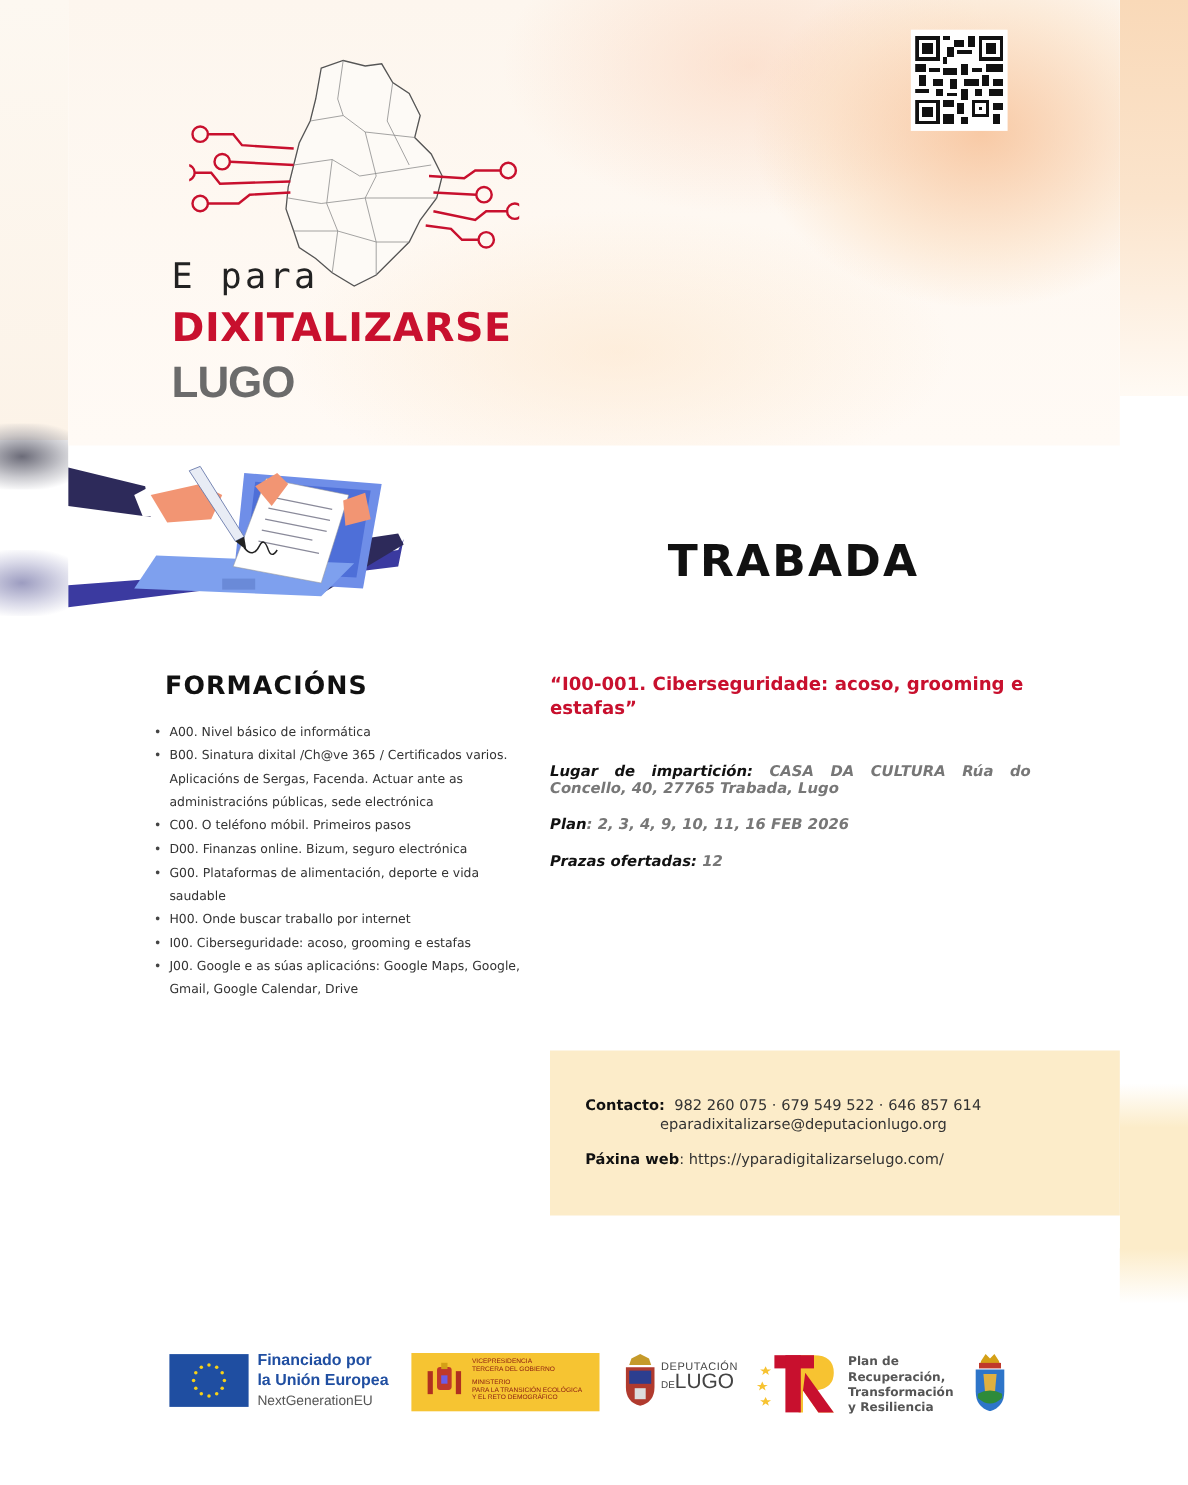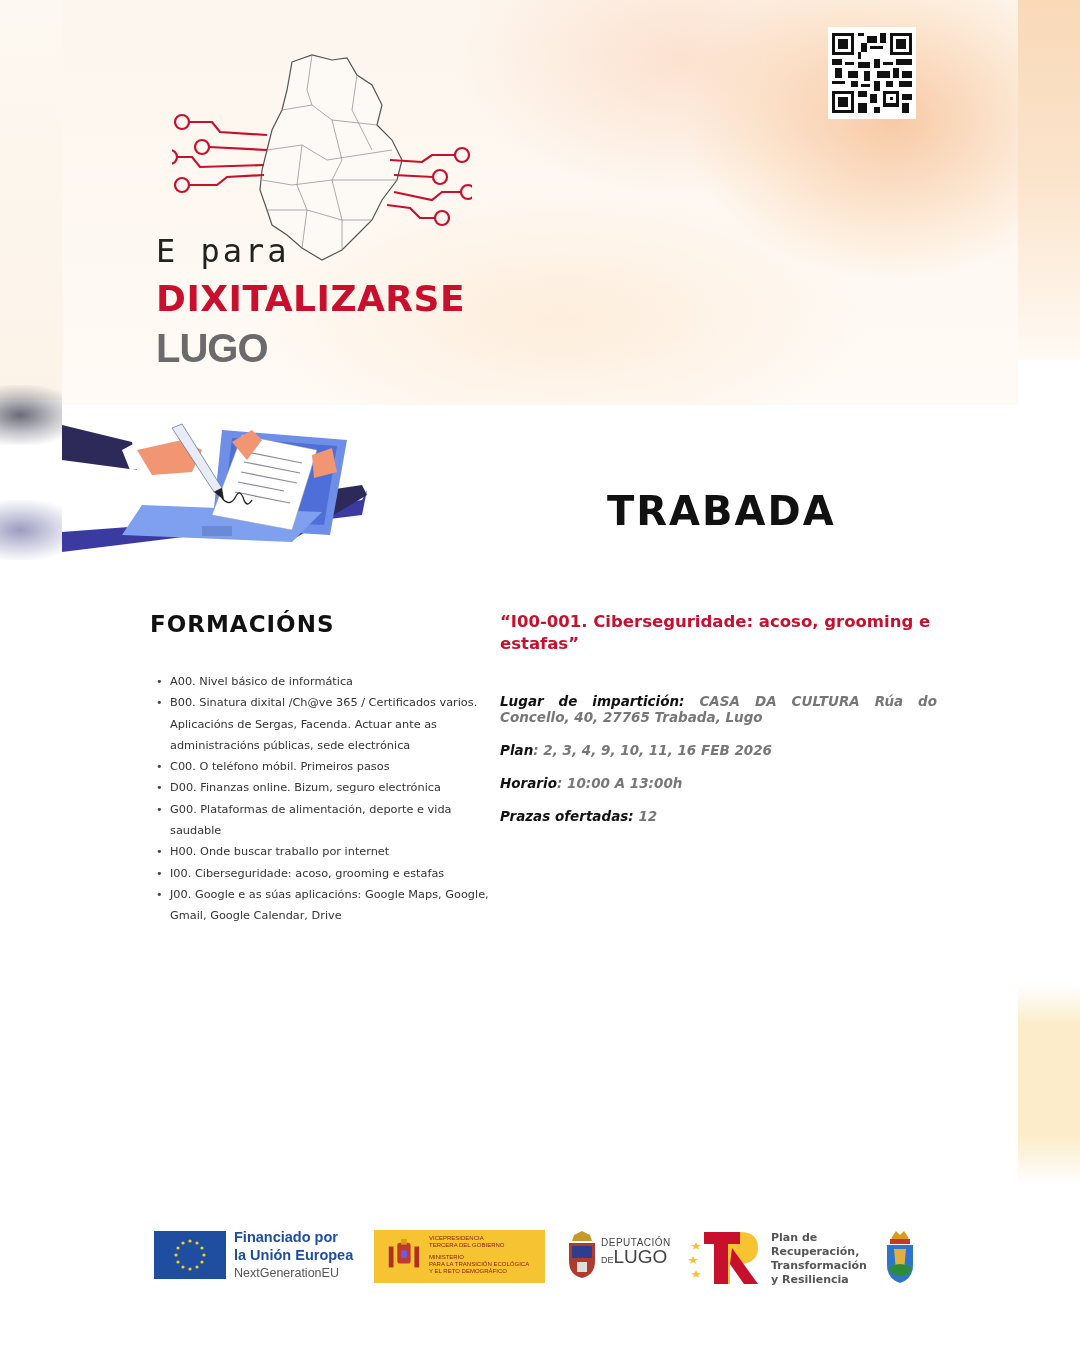--- a/index.html
+++ b/index.html
@@ -35,21 +35,21 @@
 
   .logo-graphic { position:absolute; left:110px; top:50px; width:300px; height:215px; }
   .logo-epara { position:absolute; left:94px; top:232px; font-family:"DejaVu Sans Mono", monospace; font-size:32px; color:#222; letter-spacing:3px; }
   .logo-dix { position:absolute; left:94px; top:278px; font-family:"DejaVu Sans", sans-serif; font-weight:bold; font-size:36px; color:#c8102e; letter-spacing:0.5px; }
   .logo-lugo { position:absolute; left:94px; top:326px; font-family:"Liberation Sans", sans-serif; font-weight:bold; font-size:40px; color:#6b6b6b; letter-spacing:-1px; }
 
   .illustration { position:absolute; left:0; top:420px; width:310px; height:135px; }
   .town { position:absolute; left:545px; top:488px; font-family:"DejaVu Sans", sans-serif; font-weight:bold; font-size:40px; color:#111; letter-spacing:2px; }
 
   .form-title { position:absolute; left:88px; top:611px; font-family:"DejaVu Sans", sans-serif; font-weight:bold; font-size:23px; color:#111; letter-spacing:1px; }
-  .form-list { position:absolute; left:78px; top:655px; width:320px; margin:16px; padding:0 0 0 14px; list-style:none;
+  .form-list { position:absolute; left:78px; top:655px; width:320px; margin:0; padding:0 0 0 14px; list-style:none;
     font-family:"DejaVu Sans", sans-serif; font-size:11.3px; color:#333; line-height:21.3px; }
   .form-list li { position:relative; padding-left:0; }
   .form-list li::before { content:"•"; position:absolute; left:-14px; top:0; color:#444; }
 
   .course-title { position:absolute; left:438px; top:611px; width:460px; font-family:"DejaVu Sans", sans-serif; font-weight:bold; font-size:16.5px; color:#c8102e; line-height:22px; }
   .details { position:absolute; left:438px; top:693px; width:437px; font-family:"DejaVu Sans", sans-serif; font-style:italic; font-size:13.5px; line-height:16px; color:#777; font-weight:bold; }
   .details .row { margin-bottom:17px; }
   .details .row.lugar { text-align:justify; text-align-last:left; }
   .details .lbl { color:#111; }
 
@@ -219,27 +219,33 @@
   <div class="course-title">“I00-001. Ciberseguridade: acoso, grooming e estafas”</div>
 
   <div class="details">
     <div class="row lugar">
       <span class="lbl">Lugar de impartición:</span><span> CASA DA CULTURA Rúa do Concello, 40, 27765 Trabada, Lugo</span>
     </div>
     <div class="row">
       <span class="lbl">Plan</span><span>: 2, 3, 4, 9, 10, 11, 16 FEB 2026</span>
     </div>
     <div class="row">
-      <span class="lbl">Horario</span><span>: 10:00 A 13:00h</span>
-    </div>
-    <div class="row">
       <span class="lbl">Prazas ofertadas:</span><span> 12</span>
     </div>
   </div>
 
+  <div class="contact-box">
+    <div class="contact">
+      <div><span class="lbl">Contacto:</span>&nbsp; <span>982 260 075 · 679 549 522 · 646 857 614</span></div>
+      <div class="indent">eparadixitalizarse@deputacionlugo.org</div>
+    </div>
+    <div class="web">
+      <span class="lbl">Páxina web</span><span>: https://yparadigitalizarselugo.com/</span>
+    </div>
+  </div>
 
   <div class="footer">
     <div class="eu-flag">
       <svg viewBox="0 0 72 48" width="72" height="48">
         <g fill="#f7d117">
           <circle cx="36" cy="10" r="1.6"></circle>
             <circle cx="43" cy="12" r="1.6"></circle>
             <circle cx="48" cy="17" r="1.6"></circle>
             <circle cx="50" cy="24" r="1.6"></circle>
           <circle cx="48" cy="31" r="1.6"></circle>

